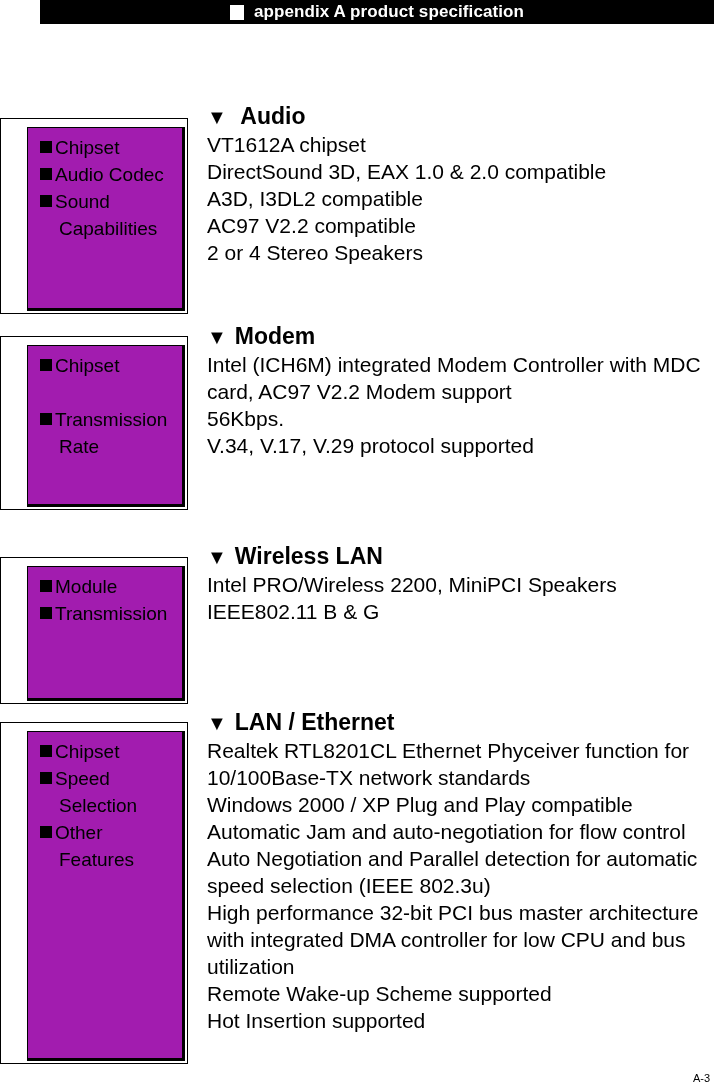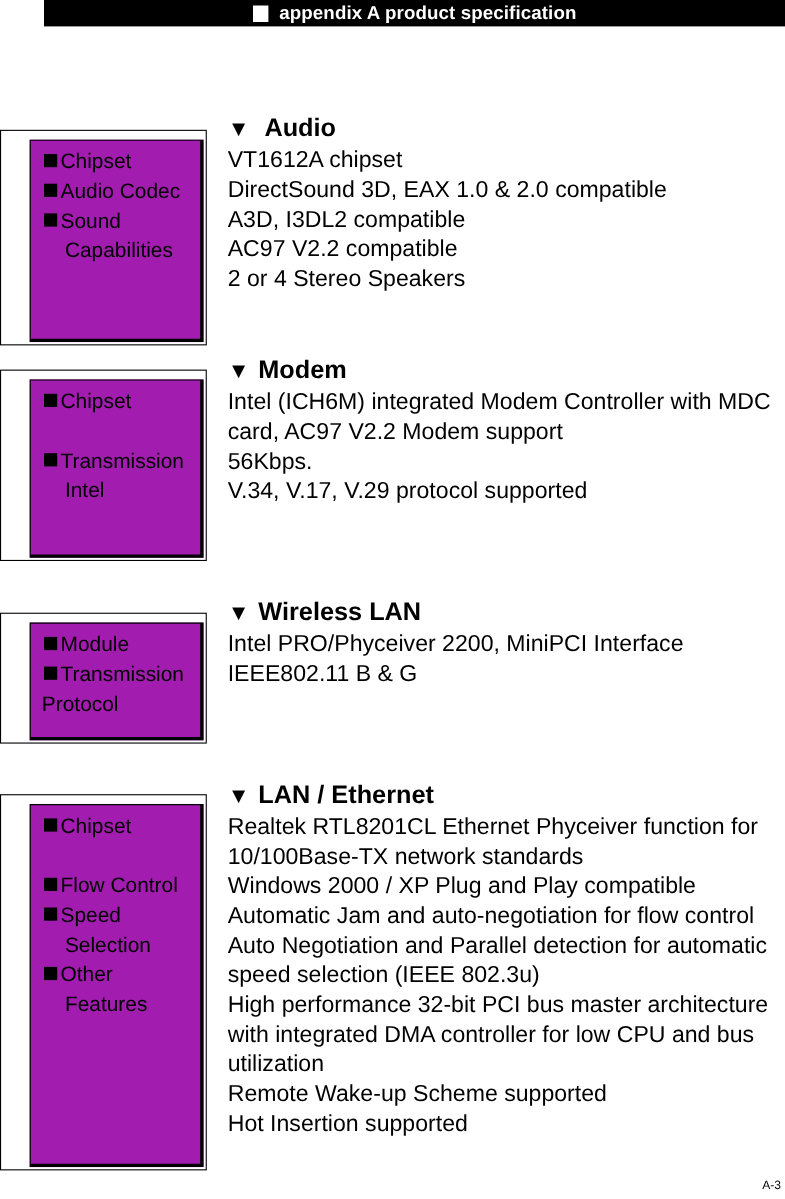--- a/index.html
+++ b/index.html
@@ -54,52 +54,50 @@
   <div class="spec-line">A3D, I3DL2 compatible</div>
   <div class="spec-line">AC97 V2.2 compatible</div>
   <div class="spec-line">2 or 4 Stereo Speakers</div>
 </div>
 
 <div class="outer-box" style="top:336px;height:174px;">
   <div class="inner-box">
     <ul class="label-list">
       <li class="label-item"><span class="bullet"></span><span>Chipset</span></li>
       <li class="label-item gap"><span class="bullet"></span><span>Transmission</span></li>
-      <li class="label-item cont">Intel</li>
+      <li class="label-item cont">Rate</li>
     </ul>
   </div>
 </div>
 <div class="section" style="top:322px;">
   <h2 class="section-title"><span class="tri">▼</span><span>Modem</span></h2>
   <div class="spec-line">Intel (ICH6M) integrated Modem Controller with MDC</div>
   <div class="spec-line">card, AC97 V2.2 Modem support</div>
   <div class="spec-line">56Kbps.</div>
   <div class="spec-line">V.34, V.17, V.29 protocol supported</div>
 </div>
 
-<div class="outer-box" style="top:557px;height:119px;">
+<div class="outer-box" style="top:557px;height:147px;">
   <div class="inner-box">
     <ul class="label-list">
       <li class="label-item"><span class="bullet"></span><span>Module</span></li>
       <li class="label-item"><span class="bullet"></span><span>Transmission</span></li>
-      <li class="label-item cont flush" style="margin-left:-2px;">Protocol</li>
     </ul>
   </div>
 </div>
 <div class="section" style="top:542px;">
   <h2 class="section-title"><span class="tri">▼</span><span>Wireless LAN</span></h2>
-  <div class="spec-line">Intel PRO/Phyceiver 2200, MiniPCI Interface</div>
+  <div class="spec-line">Intel PRO/Wireless 2200, MiniPCI Speakers</div>
   <div class="spec-line">IEEE802.11 B &amp; G</div>
 </div>
 
 <div class="outer-box" style="top:722px;height:342px;">
   <div class="inner-box">
     <ul class="label-list">
       <li class="label-item"><span class="bullet"></span><span>Chipset</span></li>
-      <li class="label-item gap"><span class="bullet"></span><span>Flow Control</span></li>
       <li class="label-item"><span class="bullet"></span><span>Speed</span></li>
       <li class="label-item cont">Selection</li>
       <li class="label-item"><span class="bullet"></span><span>Other</span></li>
       <li class="label-item cont">Features</li>
     </ul>
   </div>
 </div>
 <div class="section" style="top:708px;">
   <h2 class="section-title"><span class="tri">▼</span><span>LAN / Ethernet</span></h2>
   <div class="spec-line">Realtek RTL8201CL Ethernet Phyceiver function for</div>

